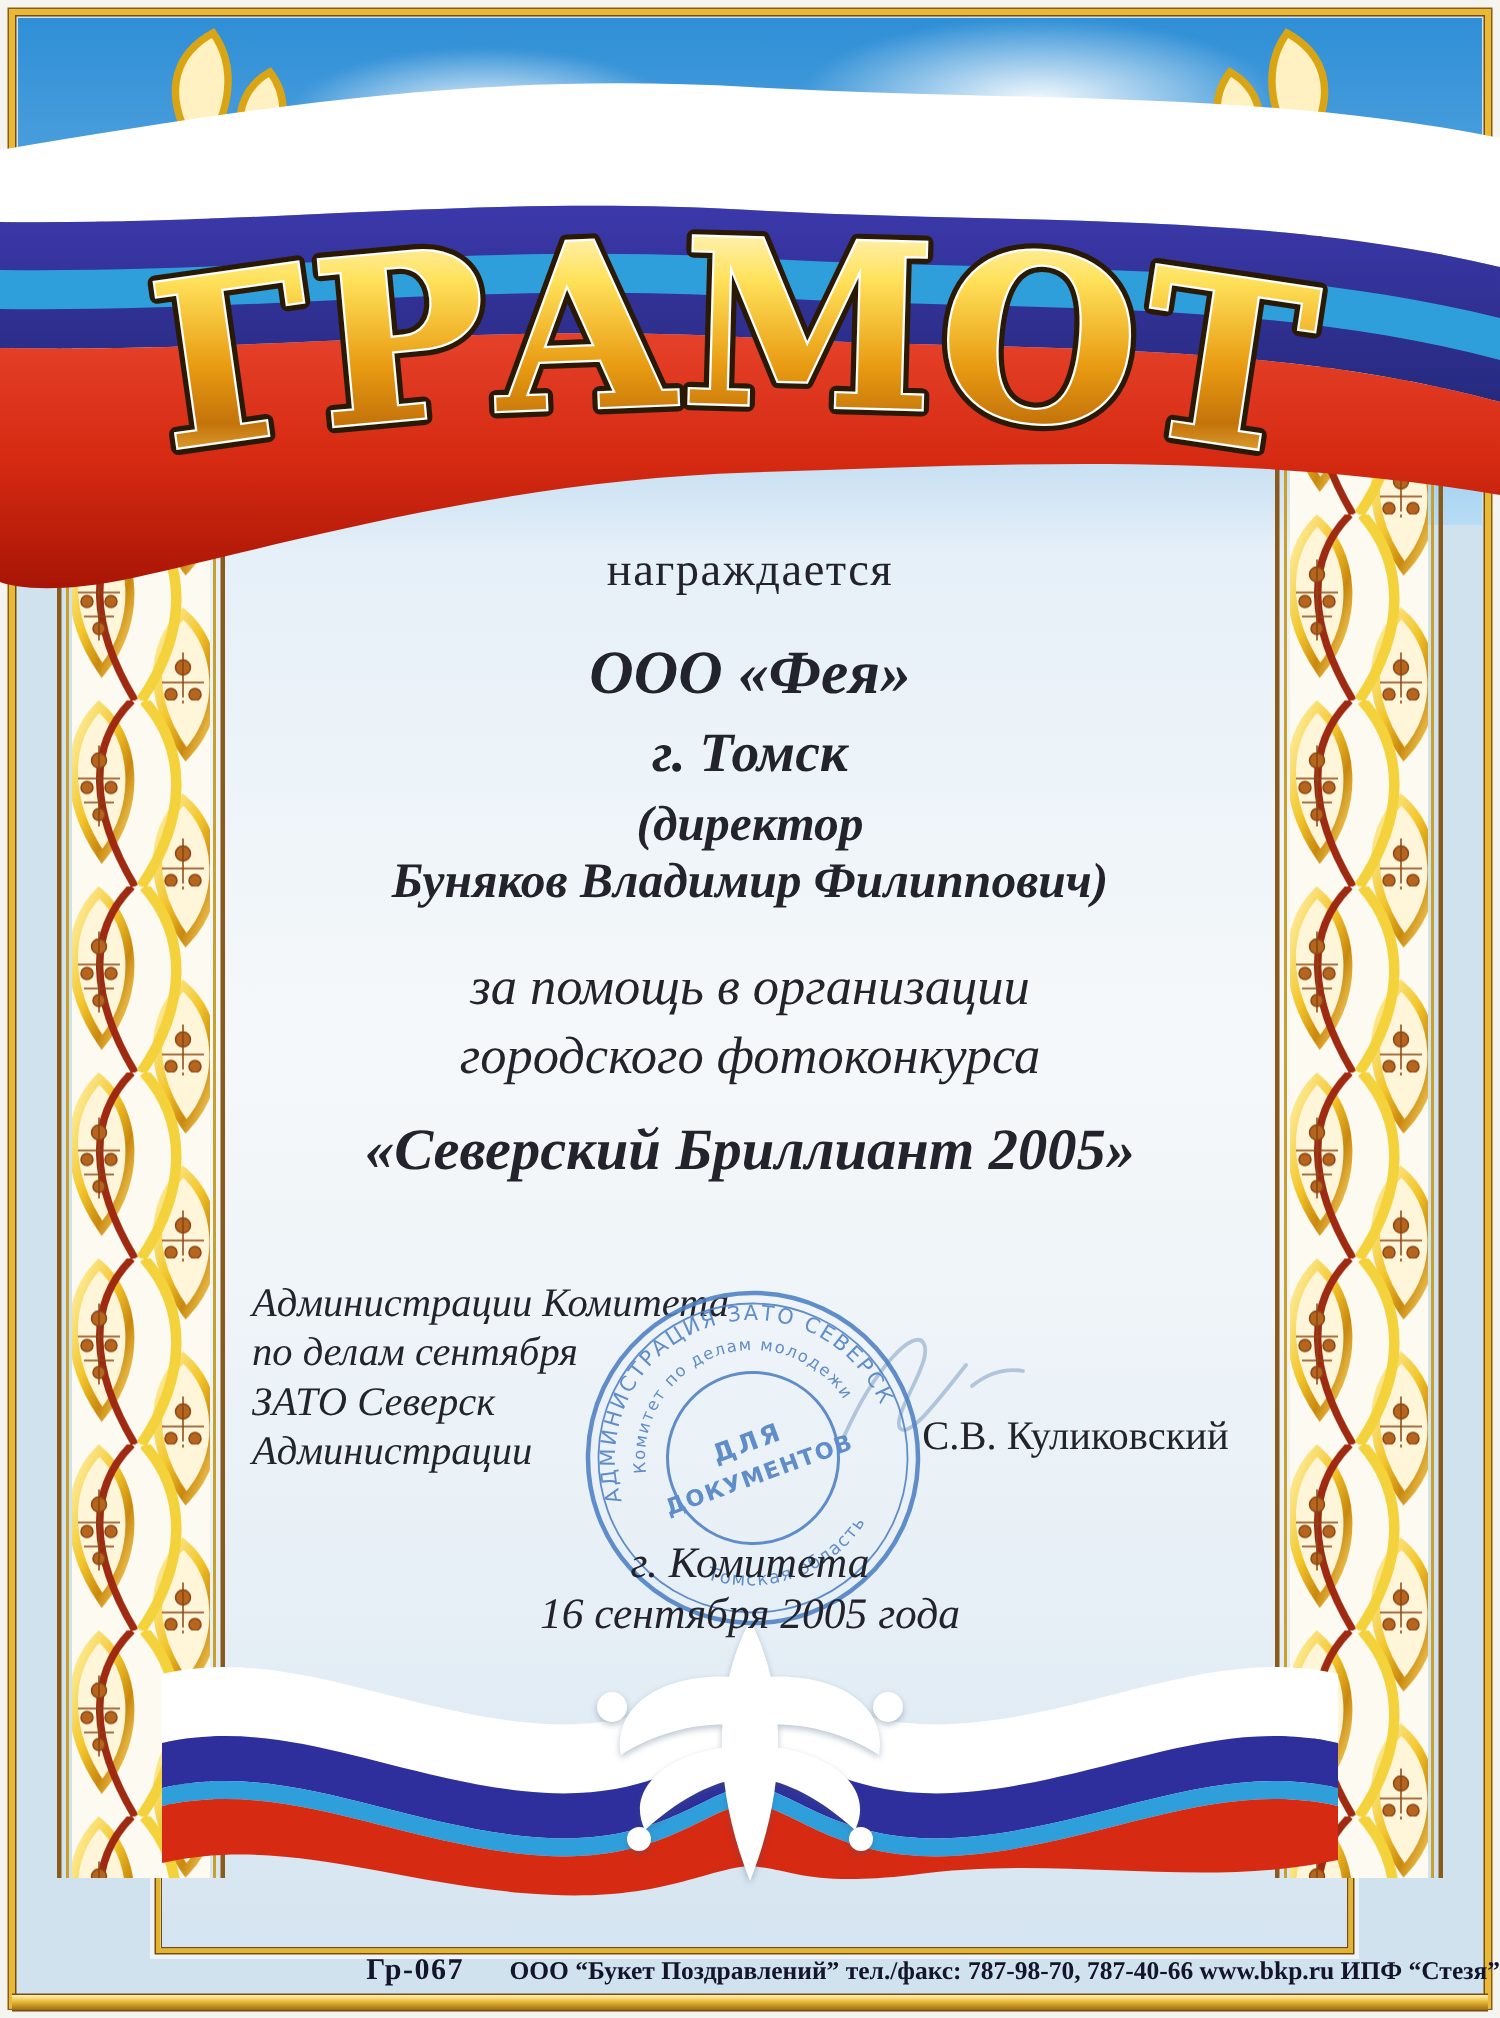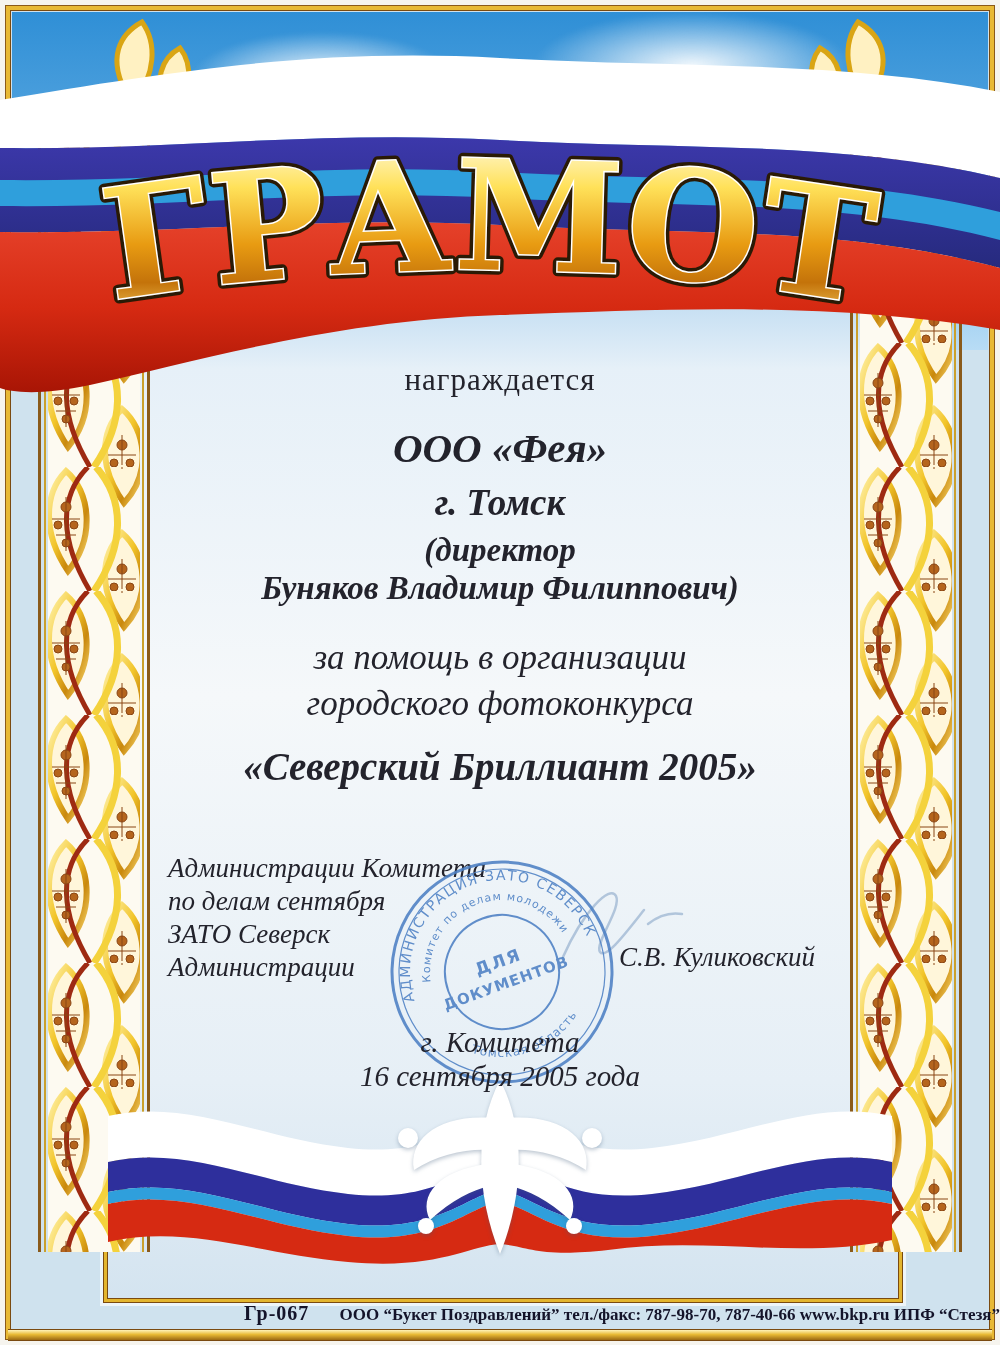--- a/index.html
+++ b/index.html
@@ -49,21 +49,21 @@
   .t-recipient{top:424px;font-size:41px;font-weight:bold;font-style:italic;}
   .t-city{top:481px;font-size:37px;font-weight:bold;font-style:italic;}
   .t-role{top:532px;font-size:33px;font-weight:bold;font-style:italic;}
   .t-person{top:570px;font-size:33px;font-weight:bold;font-style:italic;}
   .t-reason1{top:638px;font-size:35px;font-style:italic;}
   .t-reason2{top:684px;font-size:35px;font-style:italic;}
   .t-event{top:744px;font-size:39px;font-weight:bold;font-style:italic;}
   .sig-block{position:absolute;left:168px;top:852px;width:430px;text-align:left;
     font-size:27px;font-style:italic;color:#23232c;line-height:33px;z-index:4;}
   .sig-name{position:absolute;left:552px;top:942px;width:330px;text-align:center;
-    font-size:27px;font-style:italic;color:#23232c;z-index:5;}
+    font-size:27px;color:#23232c;z-index:5;}
   .t-place{top:1026px;font-size:29px;font-style:italic;z-index:5;}
   .t-date{top:1060px;font-size:29px;font-style:italic;}
   
   .stamp{position:absolute;left:382px;top:852px;width:240px;height:240px;z-index:4;opacity:.88;}
   .stamp text{font-family:"DejaVu Sans", sans-serif;fill:#4d80c4;}
   .autograph{position:absolute;left:548px;top:872px;width:150px;height:120px;z-index:4;}
   
   .imprint{
     position:absolute;left:0;right:0;top:1302px;text-align:right;z-index:4;
     color:#14142a;font-size:17px;font-weight:bold;z-index:6;

